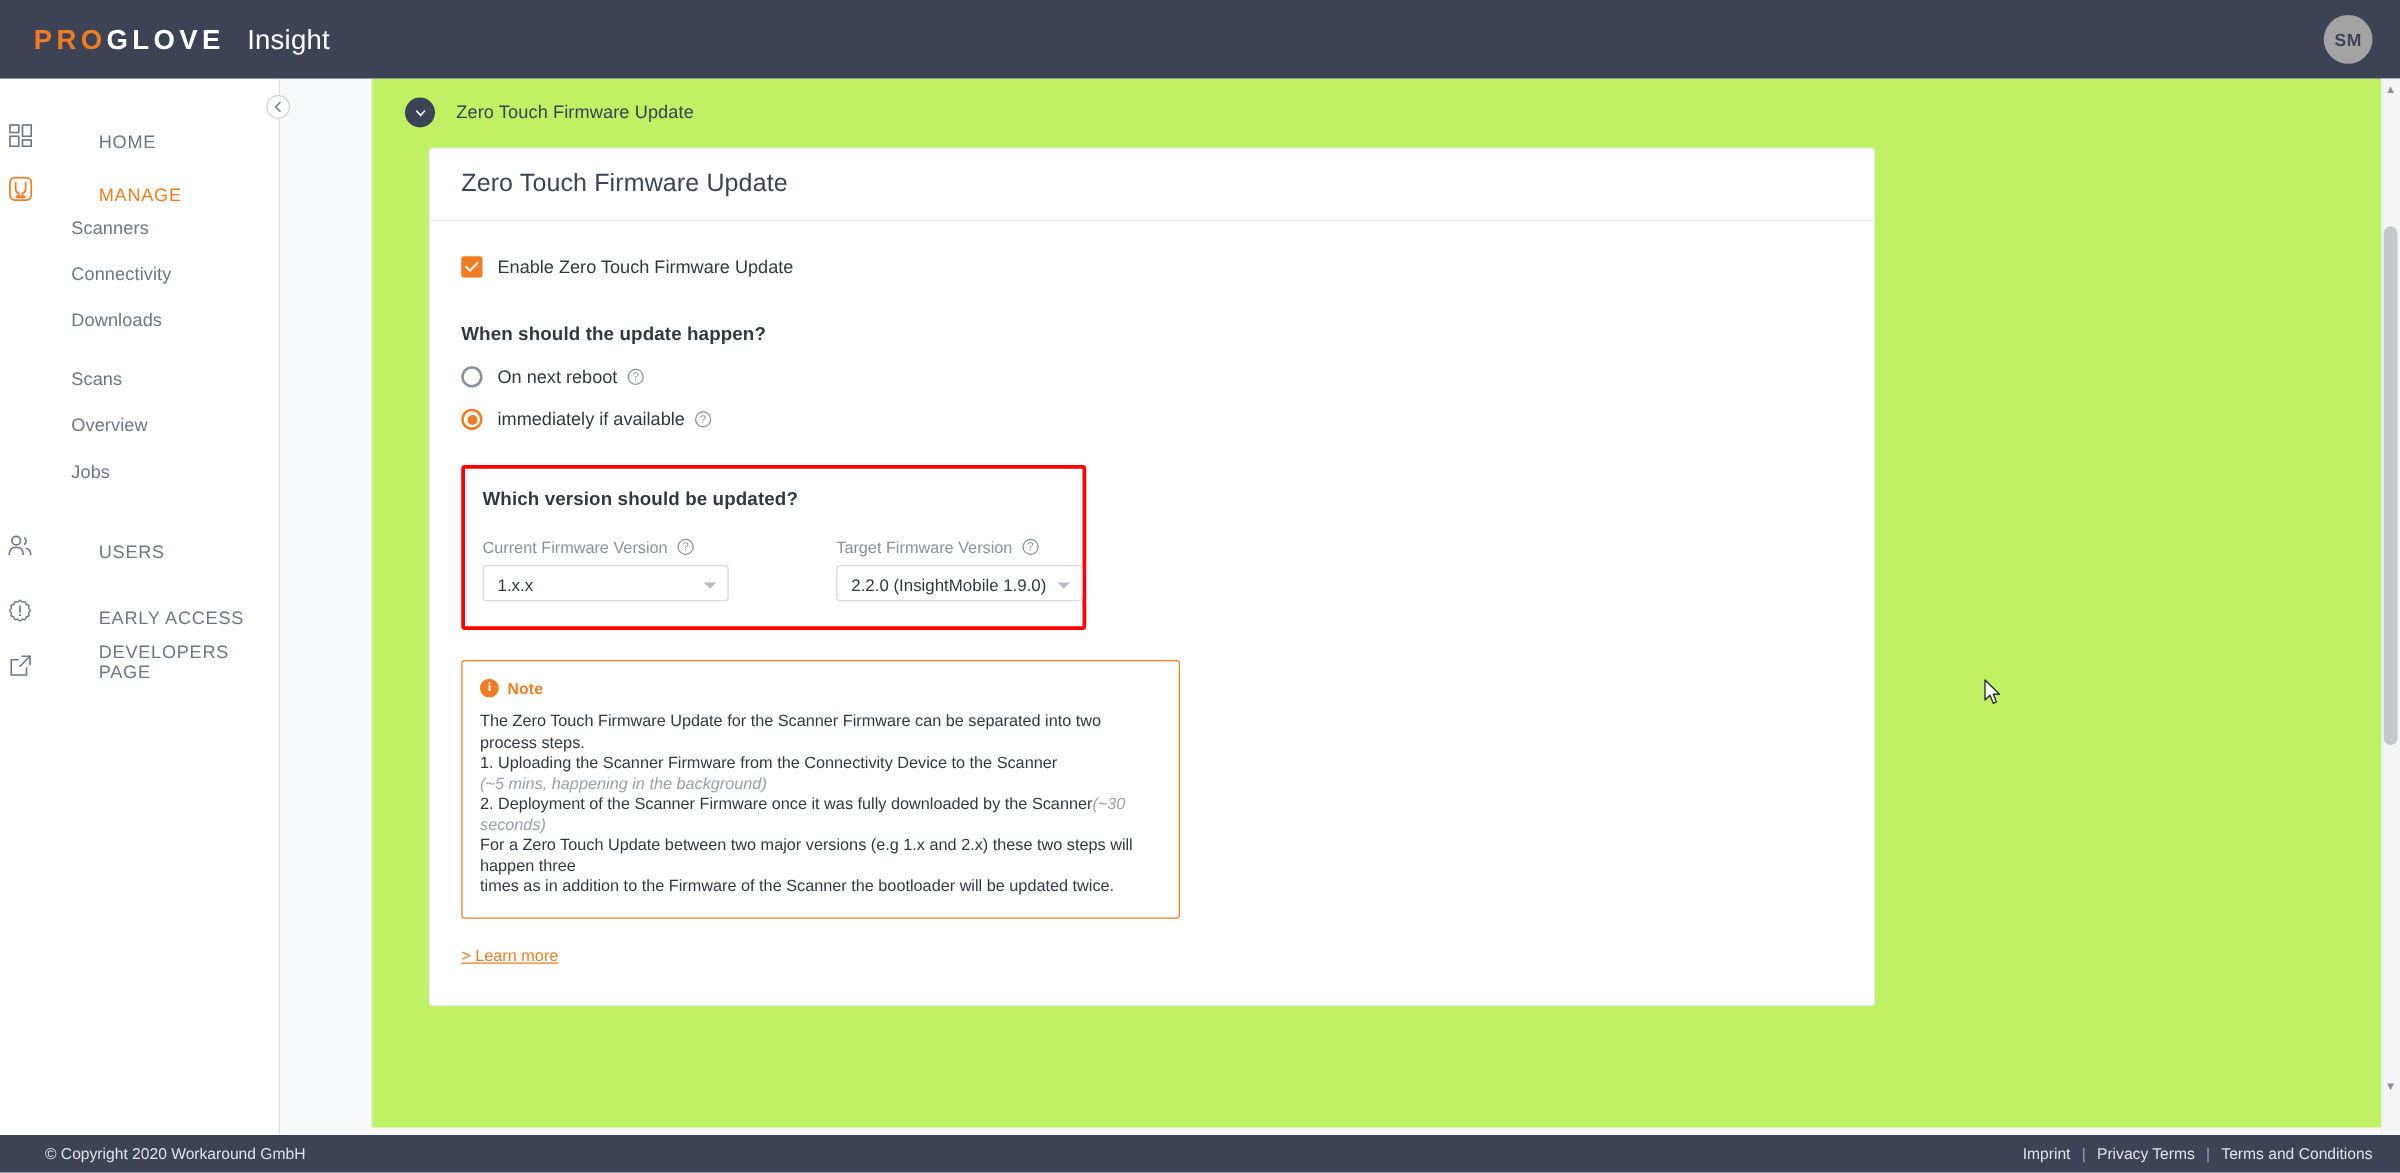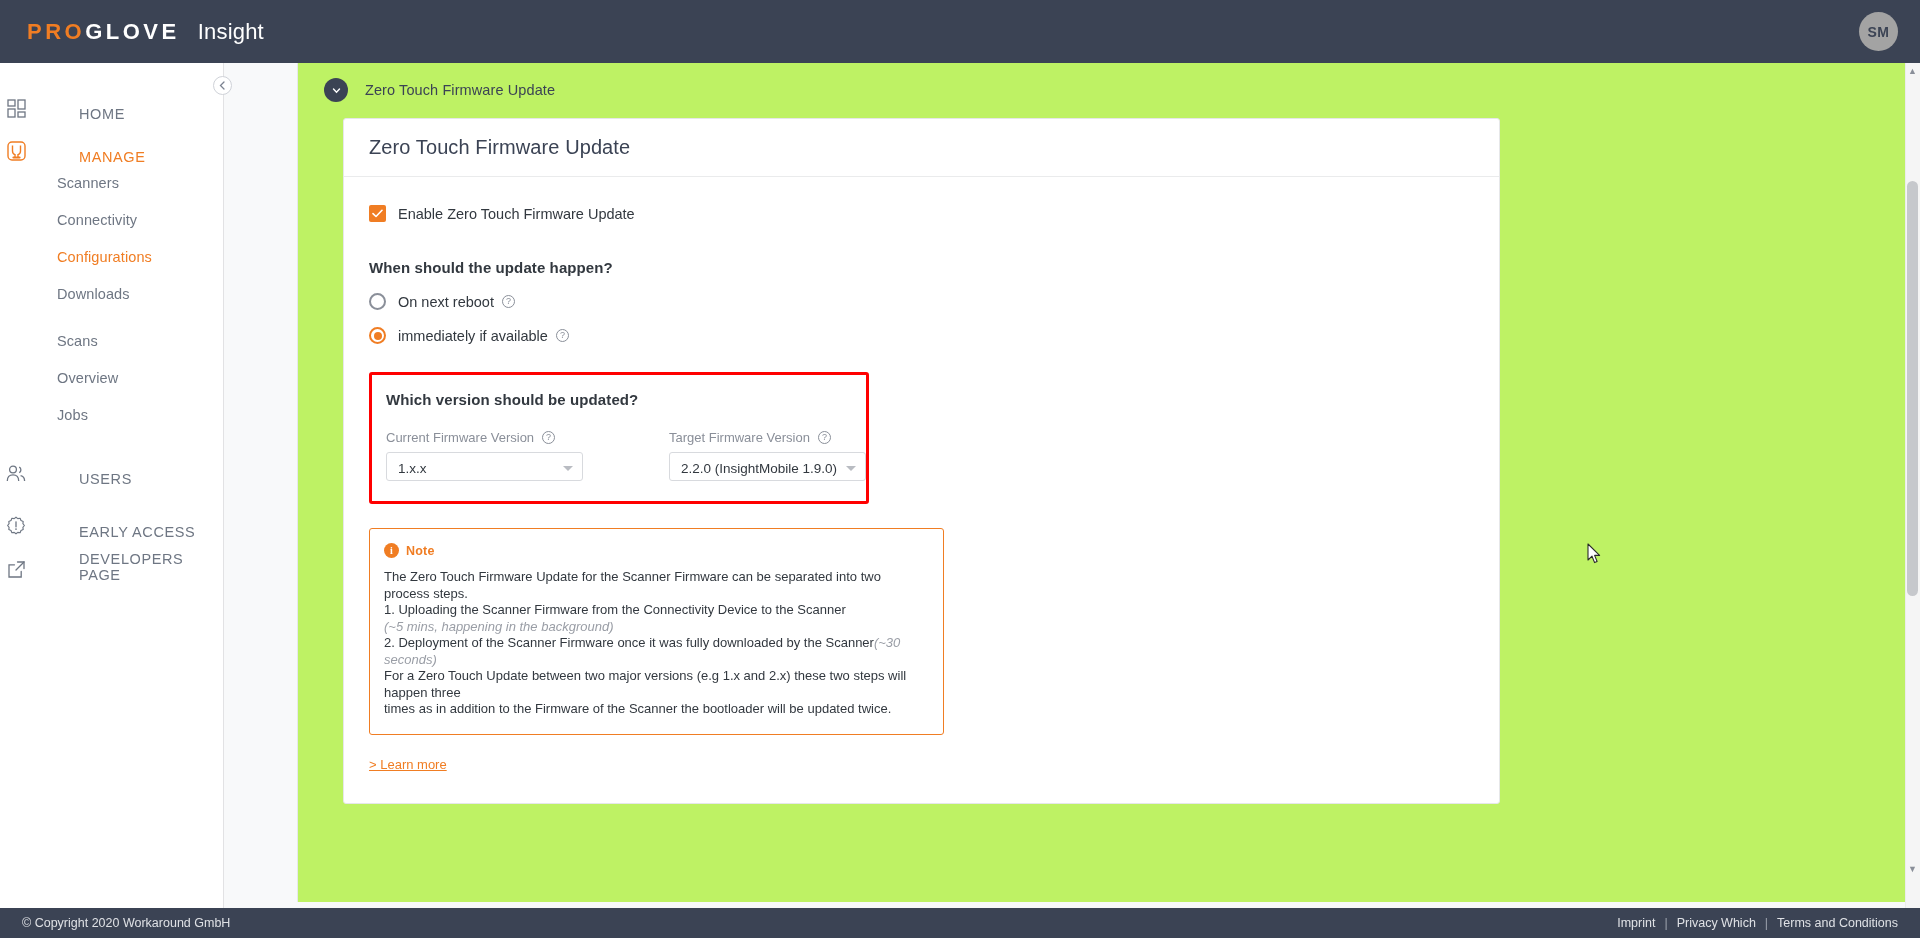--- a/index.html
+++ b/index.html
@@ -252,21 +252,21 @@
   }
 
   
   .footer {
     position: absolute; bottom: 0; left: 0;
     width: 1920px; height: 30px;
     background: #3b4354;
     display: flex; align-items: center;
     color: #dfe1e5; font-size: 12.5px;
   }
-  .footer-left { margin-left: 22px; }
+  .footer-left { margin-left: 36px; }
   .footer-right {
     position: absolute; right: 22px;
     display: flex; align-items: center;
   }
   .footer-link { color: #dfe1e5; cursor: pointer; }
   .footer-sep { margin: 0 9px; color: #9aa0ab; }
 </style>
 </head>
 <body>
 
@@ -307,21 +307,20 @@
           <path d="M5.5 4.5 L5.5 10 Q5.5 13 8 13.6 L8 16.5" stroke="#f07d23" stroke-width="1.4" fill="none"></path>
           <path d="M13.5 4.5 L13.5 10 Q13.5 13 11 13.6 L11 16.5" stroke="#f07d23" stroke-width="1.4" fill="none"></path>
           <path d="M6.5 16.5 h6" stroke="#f07d23" stroke-width="2.2" stroke-linecap="round"></path>
         </svg>
       </span>
       <span class="nav-label">MANAGE</span>
     </div>
 
     <div class="nav-sub">Scanners</div>
     <div class="nav-sub">Connectivity</div>
-    <div class="nav-sub active">Configurations</div>
     <div class="nav-sub">Downloads</div>
 
     <div class="nav-spacer"></div>
 
 
     <div class="nav-sub">Scans</div>
     <div class="nav-sub">Overview</div>
     <div class="nav-sub">Jobs</div>
 
     <div class="nav-spacer"></div>
@@ -467,17 +466,17 @@
 
 <svg class="cursor" viewBox="0 0 14 22">
   <path d="M1 1 L1 17 L5 13.2 L7.6 19.6 L10.1 18.5 L7.6 12.4 L12.6 12.4 Z" fill="#ffffff" stroke="#2b2b2b" stroke-width="1.1" stroke-linejoin="round"></path>
 </svg>
 
 <div class="footer">
   <span class="footer-left">© Copyright 2020 Workaround GmbH</span>
   <span class="footer-right">
     <span class="footer-link">Imprint</span>
     <span class="footer-sep">|</span>
-    <span class="footer-link">Privacy Which</span>
+    <span class="footer-link">Privacy Terms</span>
     <span class="footer-sep">|</span>
     <span class="footer-link">Terms and Conditions</span>
   </span>
 </div>
 
 </body></html>

